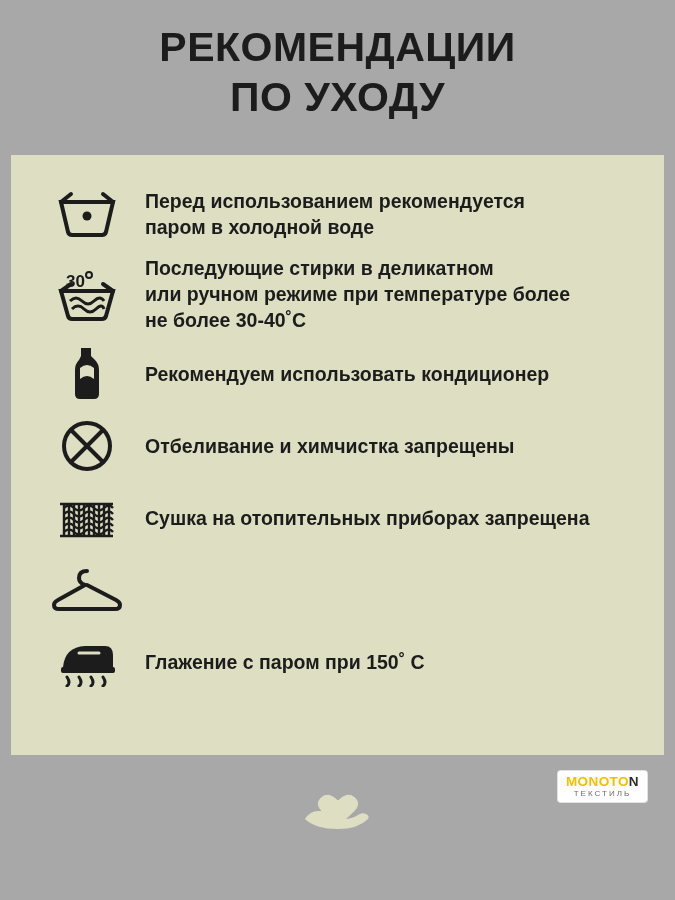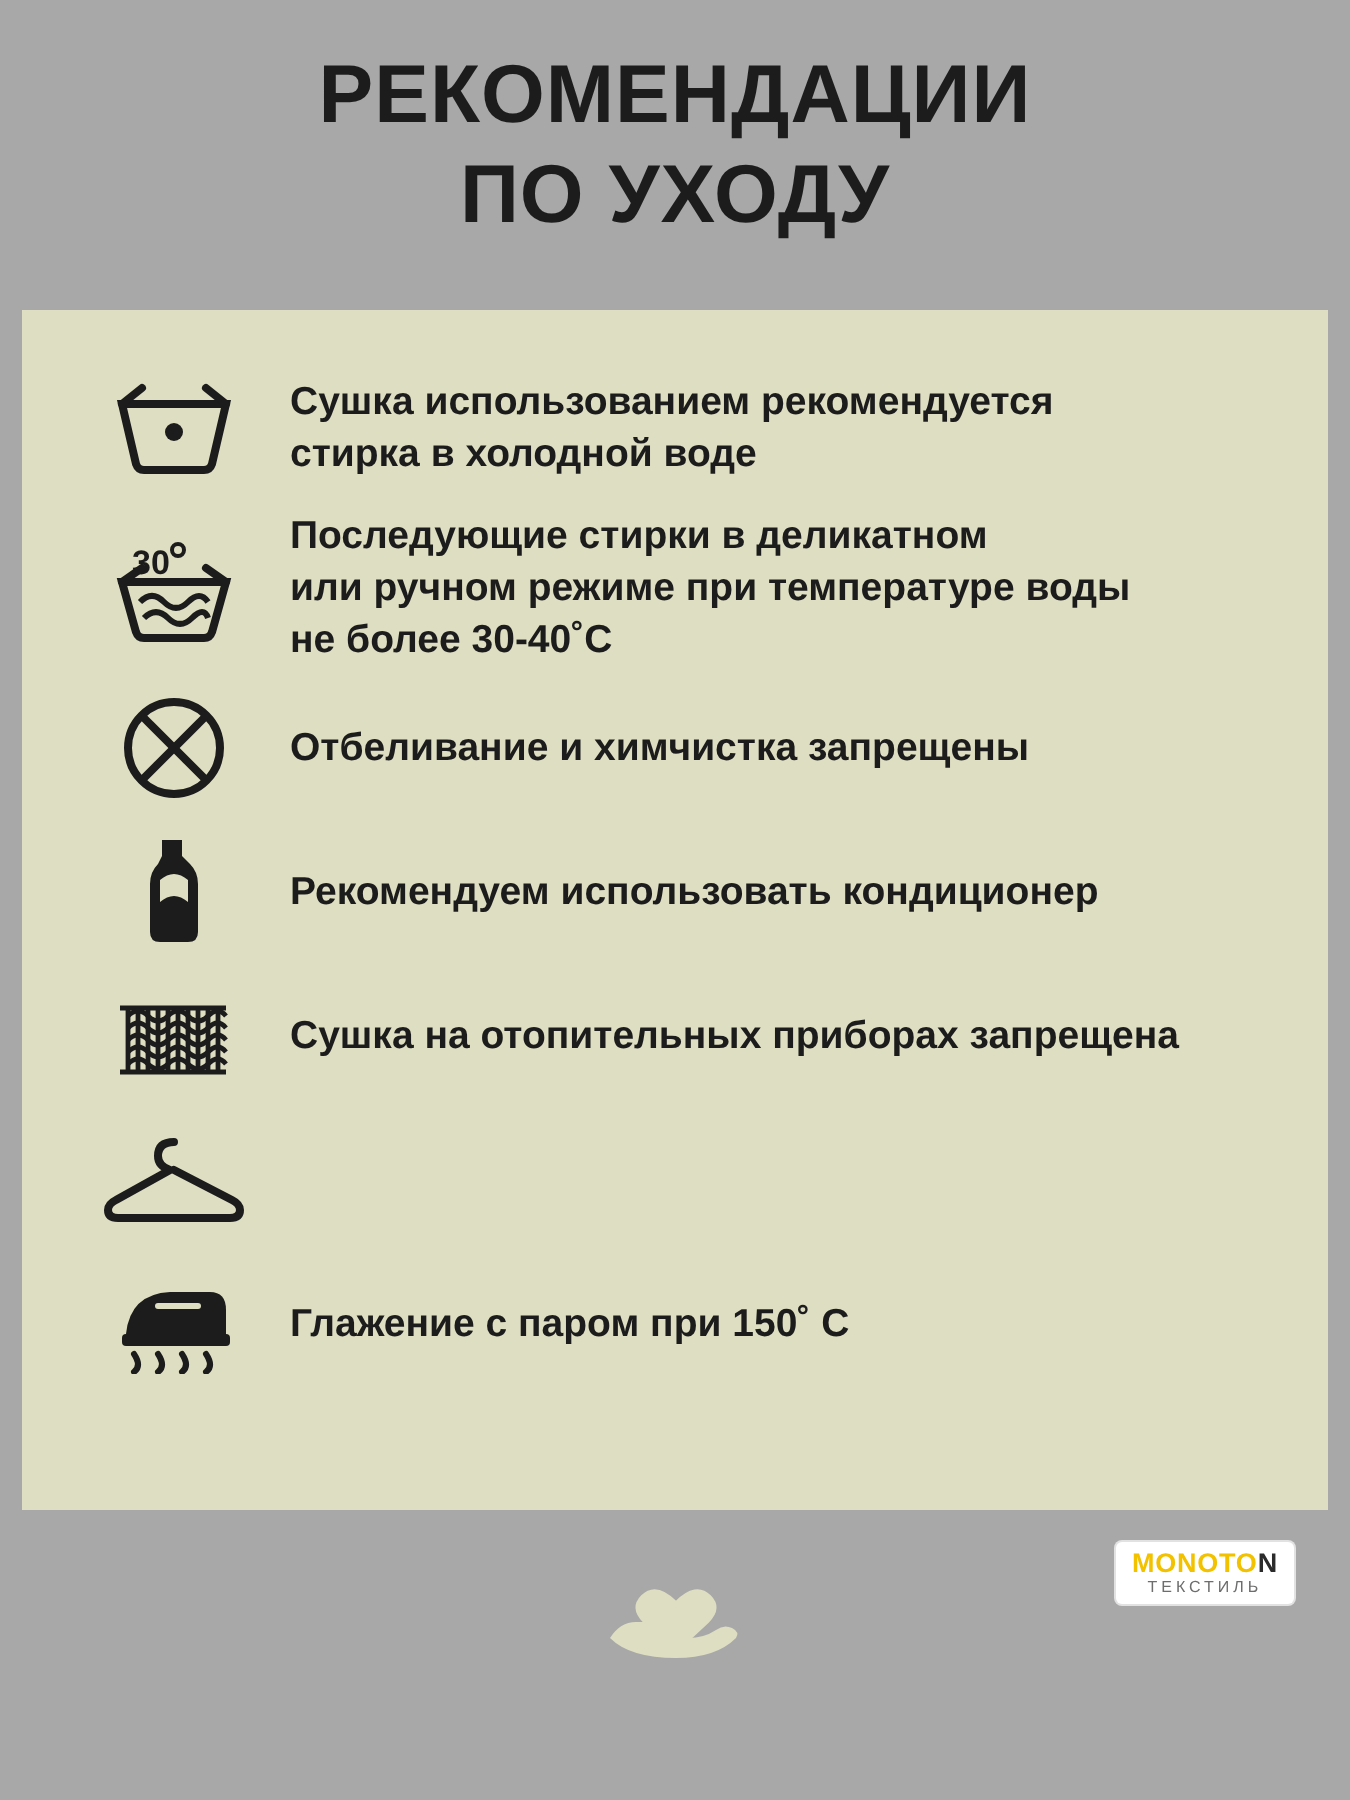--- a/index.html
+++ b/index.html
@@ -132,66 +132,66 @@
       <div class="row">
         <div class="icon-cell">
           <svg width="60" height="48" viewBox="0 0 60 48">
             <path d="M4 12 L56 12 L49 42 Q48 45 45 45 L15 45 Q12 45 11 42 Z" fill="none" stroke="#1c1c1c" stroke-width="4"></path>
             <path d="M4 12 L14 4" fill="none" stroke="#1c1c1c" stroke-width="4" stroke-linecap="round"></path>
             <path d="M56 12 L46 4" fill="none" stroke="#1c1c1c" stroke-width="4" stroke-linecap="round"></path>
             <circle cx="30" cy="26" r="4.5" fill="#1c1c1c"></circle>
           </svg>
         </div>
         <div class="row-text">
-          <span class="l">Сушка использованием рекомендуется</span>
-          <span class="l">стирка в холодной воде</span>
+          <span class="l">Перед использованием рекомендуется</span>
+          <span class="l">паром в холодной воде</span>
         </div>
       </div>
 
       <div class="row">
         <div class="icon-cell">
           <svg width="62" height="54" viewBox="0 0 62 54">
             <text x="10" y="20" font-family="Liberation Sans, sans-serif" font-size="17" font-weight="bold" fill="#1c1c1c">30</text>
             <circle cx="33" cy="8" r="3" fill="none" stroke="#1c1c1c" stroke-width="2"></circle>
             <path d="M5 24 L57 24 L50 49 Q49 52 46 52 L16 52 Q13 52 12 49 Z" fill="none" stroke="#1c1c1c" stroke-width="4"></path>
             <path d="M5 24 L15 17" fill="none" stroke="#1c1c1c" stroke-width="4" stroke-linecap="round"></path>
             <path d="M57 24 L47 17" fill="none" stroke="#1c1c1c" stroke-width="4" stroke-linecap="round"></path>
             <path d="M14 34 q6 -6 12 0 t12 0 t10 0" fill="none" stroke="#1c1c1c" stroke-width="3"></path>
             <path d="M16 42 q6 -6 12 0 t12 0 t8 0" fill="none" stroke="#1c1c1c" stroke-width="3"></path>
           </svg>
         </div>
         <div class="row-text">
           <span class="l">Последующие стирки в деликатном</span>
-          <span class="l">или ручном режиме при температуре воды</span>
+          <span class="l">или ручном режиме при температуре более</span>
           <span class="l">не более 30-40˚С</span>
+        </div>
+      </div>
+
+      <div class="row">
+        <div class="icon-cell">
+          <svg width="40" height="56" viewBox="0 0 40 56">
+            <path d="M14 2 L24 2 L24 10 L28 14 Q32 18 32 24 L32 48 Q32 53 27 53 L13 53 Q8 53 8 48 L8 24 Q8 18 12 14 L14 10 Z" fill="#1c1c1c"></path>
+            <path d="M13 22 Q20 16 27 22 L27 33 Q20 27 13 33 Z" fill="#dedec2"></path>
+          </svg>
+        </div>
+        <div class="row-text">
+          <span class="l">Рекомендуем использовать кондиционер</span>
         </div>
       </div>
 
       <div class="row">
         <div class="icon-cell">
           <svg width="54" height="54" viewBox="0 0 54 54">
             <circle cx="27" cy="27" r="23" fill="none" stroke="#1c1c1c" stroke-width="4"></circle>
             <path d="M10 10 L44 44" stroke="#1c1c1c" stroke-width="4"></path>
             <path d="M44 10 L10 44" stroke="#1c1c1c" stroke-width="4"></path>
           </svg>
         </div>
         <div class="row-text">
           <span class="l">Отбеливание и химчистка запрещены</span>
-        </div>
-      </div>
-
-      <div class="row">
-        <div class="icon-cell">
-          <svg width="40" height="56" viewBox="0 0 40 56">
-            <path d="M14 2 L24 2 L24 10 L28 14 Q32 18 32 24 L32 48 Q32 53 27 53 L13 53 Q8 53 8 48 L8 24 Q8 18 12 14 L14 10 Z" fill="#1c1c1c"></path>
-            <path d="M13 22 Q20 16 27 22 L27 33 Q20 27 13 33 Z" fill="#dedec2"></path>
-          </svg>
-        </div>
-        <div class="row-text">
-          <span class="l">Рекомендуем использовать кондиционер</span>
         </div>
       </div>
 
       <div class="row">
         <div class="icon-cell">
           <svg width="62" height="48" viewBox="0 0 62 48">
             <g stroke="#1c1c1c" stroke-width="2.4" fill="none">
               <line x1="8" y1="10" x2="8" y2="42"></line>
               <line x1="13" y1="10" x2="13" y2="42"></line>
               <line x1="18" y1="10" x2="18" y2="42"></line>

